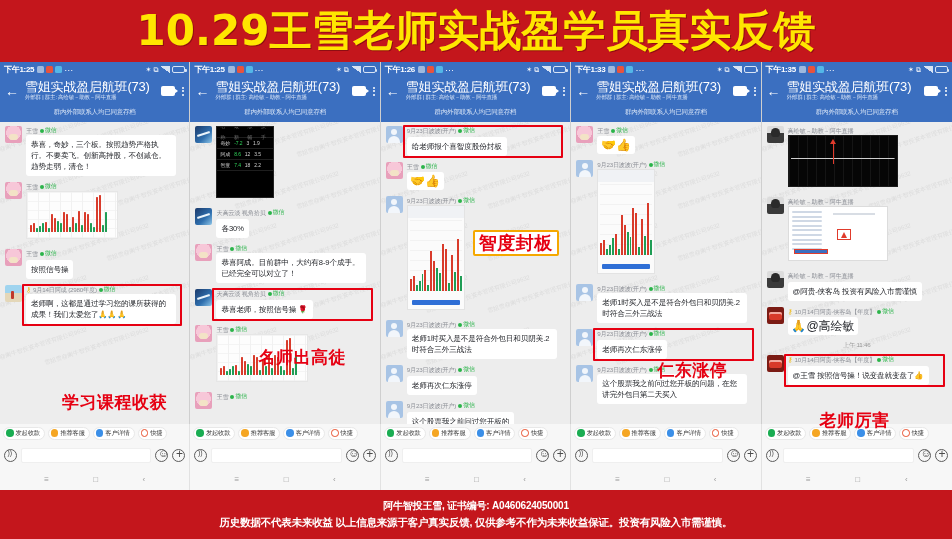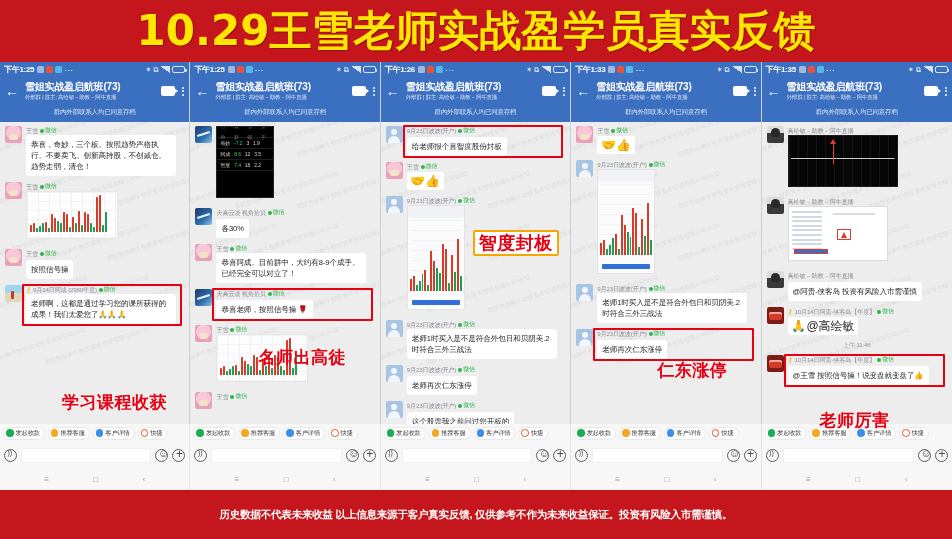--- a/index.html
+++ b/index.html
@@ -79,21 +79,21 @@
   }
 
   
   .navbar {
     background: #3b6fc0; color: #fff; flex: none;
     height: 28px; display: flex; align-items: center; padding: 0 5px;
   }
   .nav-back { font-size: 14px; margin-right: 6px; color: #fff; line-height: 1; }
   .nav-titles { flex: 1; overflow: hidden; }
   .nav-title {
-    font-size: 10px; font-weight: bold; white-space: nowrap;
+    font-size: 13px; font-weight: normal; white-space: nowrap;
     line-height: 12px; letter-spacing: -0.2px;
   }
   .nav-sub {
     font-size: 5.5px; color: #d5e2f4; white-space: nowrap;
     line-height: 8px; letter-spacing: -0.2px;
   }
   .nav-cam {
     width: 14px; height: 10px; background: #fff; border-radius: 2px;
     position: relative; margin-right: 7px; flex: none;
   }
@@ -904,20 +904,30 @@
           <div class="avatar av-user"></div>
           <div class="msg-col"><div class="sender">
               <span>9月23日波波(开户)</span>
               <span class="wx">
                 <span class="wxdot"></span>
                 <span>微信</span>
               </span>
             </div><div class="bubble">老师再次仁东涨停</div></div>
           <div class="hl" style="inset: -1px 2px -2px 17px;"></div>
         </div>
+        <div class="msg" style="z-index: 3;">
+          <div class="avatar av-user"></div>
+          <div class="msg-col"><div class="sender">
+              <span>9月23日波波(开户)</span>
+              <span class="wx">
+                <span class="wxdot"></span>
+                <span>微信</span>
+              </span>
+            </div><div class="bubble">这个股票我之前问过您开板的问题，在您讲完外包日第二天买入</div></div>
+        </div>
         <div class="anno" style="left: 86px; top: 240px; font-size: 17px;">仁东涨停</div>
       </div>
     </div>
     <div class="phone">
       <div class="statusbar">
         <span class="clock">下午1:35</span>
         <span class="sb-icons-left">
           <span class="sb-dot gray"></span>
           <span class="sb-dot red"></span>
           <span class="sb-dot blue"></span>
@@ -1180,14 +1190,15 @@
       </div>
       <div class="navkeys">
         <span>≡</span>
         <span>□</span>
         <span>‹</span>
       </div>
     </div>
   </div>
 
 <div class="disclaimer">
+  <div class="l1">阿牛智投王雪,  证书编号: A0460624050001</div>
   <div class="l2">历史数据不代表未来收益 以上信息来源于客户真实反馈,  仅供参考不作为未来收益保证。投资有风险入市需谨慎。</div>
 </div>
 
 </body></html>

